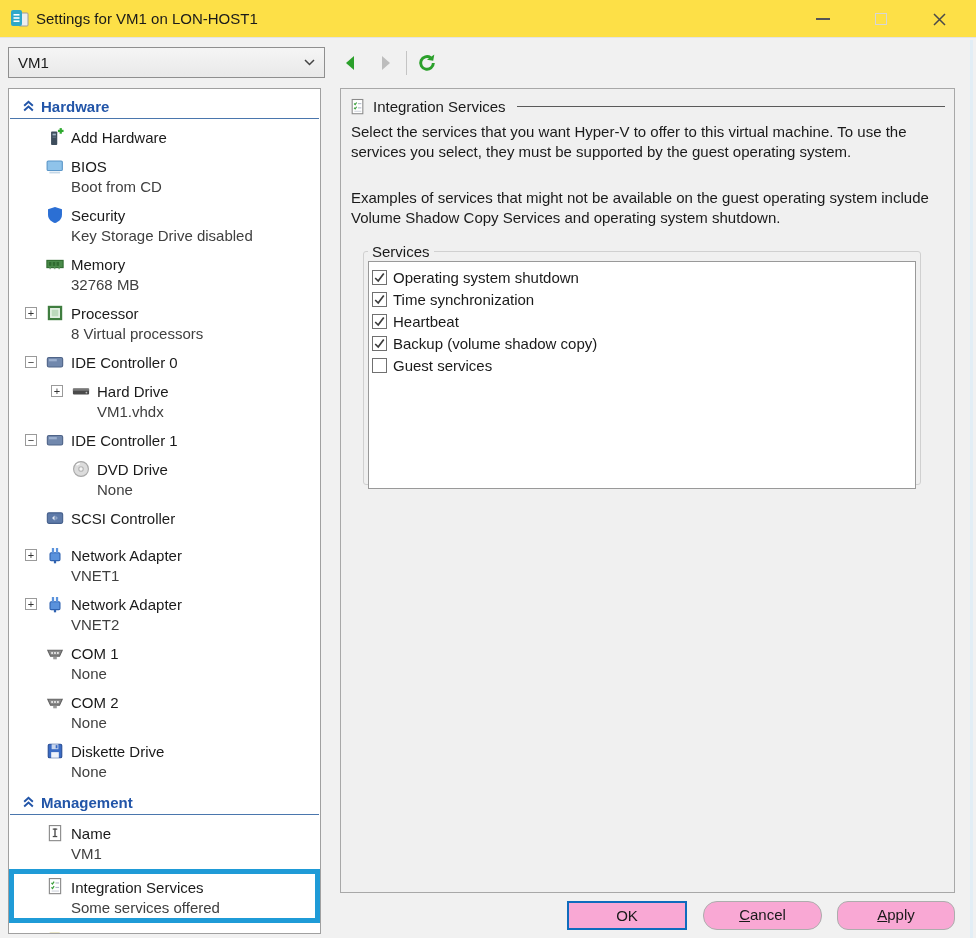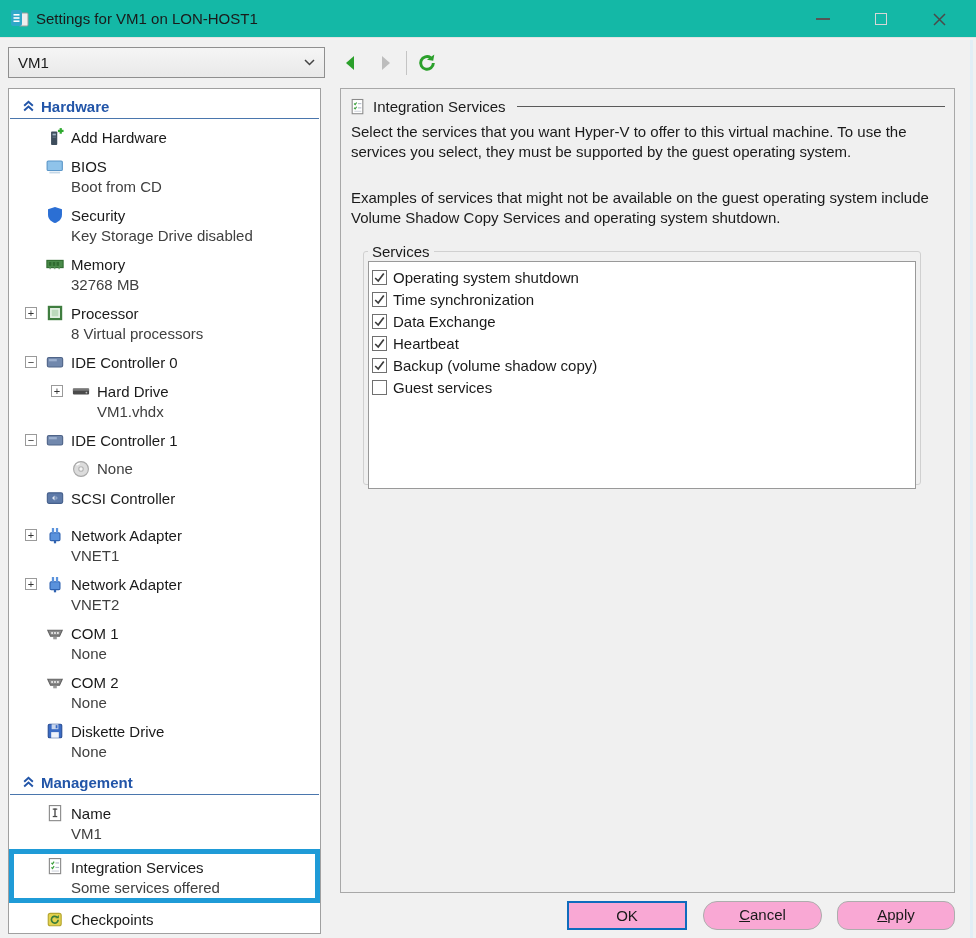--- a/index.html
+++ b/index.html
@@ -3,21 +3,21 @@
 <meta charset="utf-8">
 <style>
   * { box-sizing: border-box; }
   html,body { margin:0; padding:0; }
   body {
     width:976px; height:938px; position:relative; overflow:hidden;
     background:#f1f1f1; color:#1a1a1a;
     font-family:"Liberation Sans", sans-serif; font-size:15px;
   }
   
-  .titlebar { position:absolute; top:0; left:0; right:0; height:38px; background:#14b8a6; border-bottom:1px solid #e3e3e3; }
+  .titlebar { position:absolute; top:0; left:0; right:0; height:38px; background:#fde047; border-bottom:1px solid #e3e3e3; }
   .title-icon { position:absolute; left:9px; top:8px; width:22px; height:22px; }
   .title-text { position:absolute; left:36px; top:0; line-height:38px; font-size:15px; }
   .win-btns { position:absolute; right:8px; top:0; height:38px; display:flex; }
   .win-btn { width:58px; height:38px; display:flex; align-items:center; justify-content:center; cursor:default; }
   .glyph-min { width:14px; border-top:2px solid #555; }
   .glyph-max { width:12px; height:12px; border:1px solid #d6d6d6; }
   
   .combobox { position:absolute; left:8px; top:47px; width:317px; height:31px;
     background:linear-gradient(#f5f5f5,#e9e9e9); border:1px solid #8f8f8f;
     display:flex; align-items:center; justify-content:space-between; padding:0 9px; }
@@ -220,20 +220,21 @@
       <div class="tree-label">IDE Controller 1</div>
     </div>
     <div class="tree-item lvl2">
       <span class="tree-icon">
         <svg viewBox="0 0 16 16">
           <circle cx="8" cy="8" r="6.6" fill="#dcdcdc" stroke="#a8a8a8"></circle>
           <circle cx="8" cy="8" r="2" fill="#f6f6f6" stroke="#b5b5b5"></circle>
           <path d="M4 4.6a5 5 0 0 1 3-1.5" stroke="#ffffff" stroke-width="1.2" fill="none"></path>
         </svg>
       </span>
+      <div class="tree-label">DVD Drive</div>
       <div class="tree-sub">None</div>
     </div>
     <div class="tree-item">
       <span class="tree-icon">
         <svg viewBox="0 0 16 16">
           <rect x="1.2" y="3.4" width="13.6" height="9.4" rx="1.4" fill="#5e7aa8" stroke="#46608c"></rect>
           <path d="M5.4 8l2.2-2.2v4.4z" fill="#e2e9f3"></path>
           <path d="M10.6 8L8.4 5.8v4.4z" fill="#8fa5c6"></path>
         </svg>
       </span>
@@ -384,28 +385,20 @@
             </svg>
           </span>
           <span>Time synchronization</span>
         </div>
         <div class="svc-row">
           <span class="checkbox">
             <svg viewBox="0 0 13 13">
               <path d="M2.2 7l3 3 5.6-7.6" stroke="#3d3d3d" stroke-width="1.7" fill="none"></path>
             </svg>
           </span>
-          <span>Data Exchange</span>
-        </div>
-        <div class="svc-row">
-          <span class="checkbox">
-            <svg viewBox="0 0 13 13">
-              <path d="M2.2 7l3 3 5.6-7.6" stroke="#3d3d3d" stroke-width="1.7" fill="none"></path>
-            </svg>
-          </span>
           <span>Heartbeat</span>
         </div>
         <div class="svc-row">
           <span class="checkbox">
             <svg viewBox="0 0 13 13">
               <path d="M2.2 7l3 3 5.6-7.6" stroke="#3d3d3d" stroke-width="1.7" fill="none"></path>
             </svg>
           </span>
           <span>Backup (volume shadow copy)</span>
         </div>

